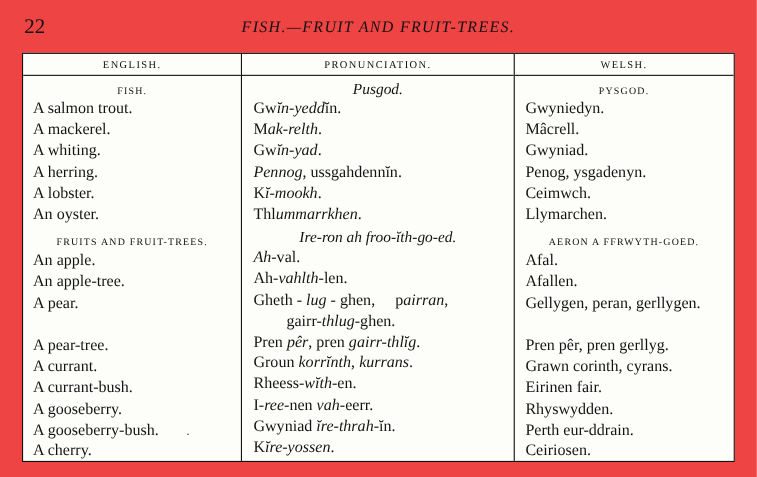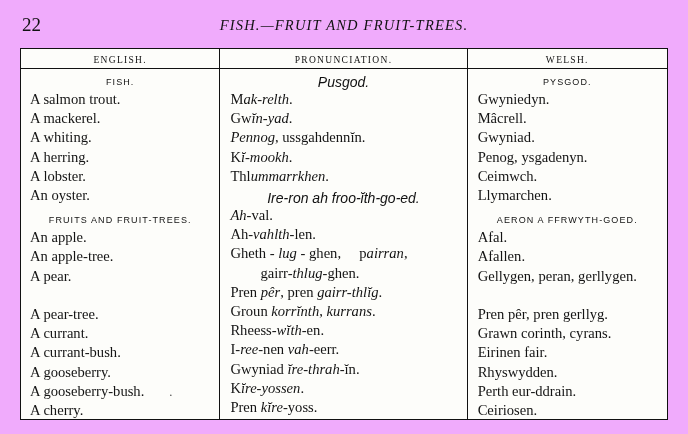--- a/index.html
+++ b/index.html
@@ -11,21 +11,21 @@
     height: 434px;
     background: #fdfdfb;
     font-family: "Liberation Serif", serif;
     color: #1a1a1a;
     overflow: hidden;
   }
   .page {
     position: relative;
     width: 688px;
     height: 434px;
-    background: #f0abfc;
+    background: #ef4444;
   }
   
   .head {
     position: absolute;
     top: 14px;
     left: 0;
     width: 688px;
     height: 24px;
   }
   .folio {
@@ -83,29 +83,29 @@
   }
   .head-rule {
     border-bottom: 1.1px solid #111;
     margin: 0 0 5px 0;
   }
   .sec-head {
     text-align: center;
     font-size: 9px;
     letter-spacing: 1.1px;
     color: #111;
-    font-family: Liberation Sans, sans-serif;
+    font-family: Liberation Serif, serif;
     height: 16px;
     line-height: 16px;
   }
   .sec-head.pron {
     font-size: 14px;
     letter-spacing: 0;
     font-style: italic;
-    font-family: Liberation Sans, sans-serif;
+    font-family: Liberation Serif, serif;
   }
   .entries {
     padding-left: 9px;
     padding-right: 4px;
   }
   .col-pron .entries { padding-left: 10px; }
   .col-welsh .entries { padding-left: 10px; }
   .entry {
     font-size: 14.6px;
     line-height: 19.2px;
@@ -170,20 +170,21 @@
           <div class="entry">A cherry.</div>
 
         </div>
       </div>
 
       <div class="col col-pron">
         <div class="col-head">PRONUNCIATION.</div>
         <div class="head-rule"></div>
         <div class="sec-head pron">Pusgod.</div>
         <div class="entries">
+          <div class="entry"><span>Gw</span><span class="it">ĭn-yedd</span><span>ĭn.</span></div>
           <div class="entry"><span>M</span><span class="it">ak-relth</span><span>.</span></div>
           <div class="entry"><span>Gw</span><span class="it">ĭn-yad</span><span>.</span></div>
           <div class="entry"><span></span><span class="it">Pennog</span><span>, ussgahdennĭn.</span></div>
           <div class="entry"><span>K</span><span class="it">ĭ-mookh</span><span>.</span></div>
           <div class="entry"><span>Thl</span><span class="it">ummarrkhen</span><span>.</span></div>
         </div>
         <div class="spacer-xs"></div>
         <div class="sec-head pron">Ire-ron ah froo-ĭth-go-ed.</div>
         <div class="entries">
           <div class="entry"><span></span><span class="it">Ah</span><span>-val.</span></div>

